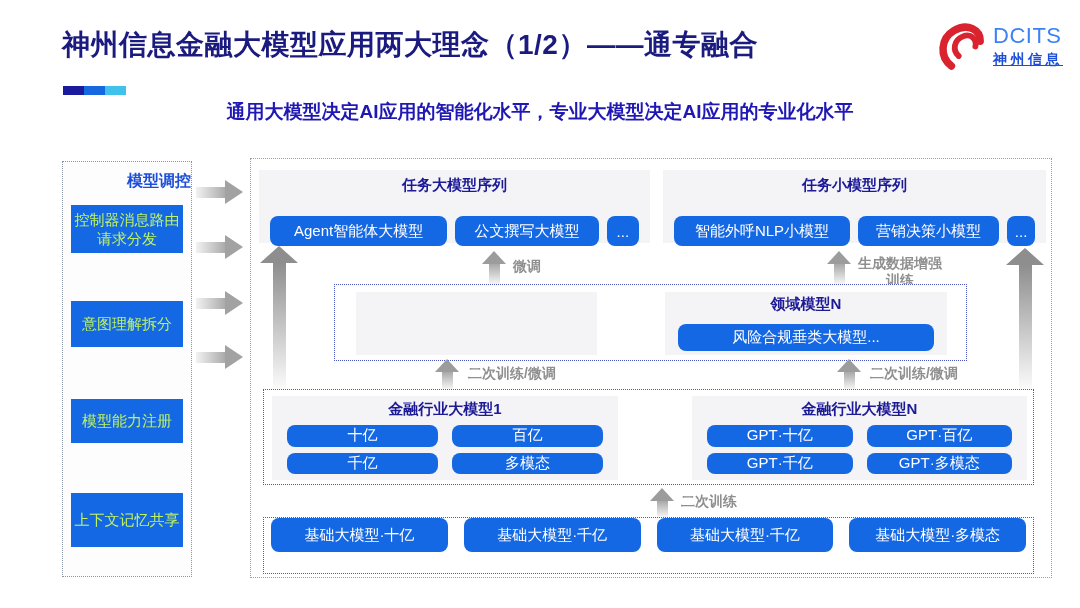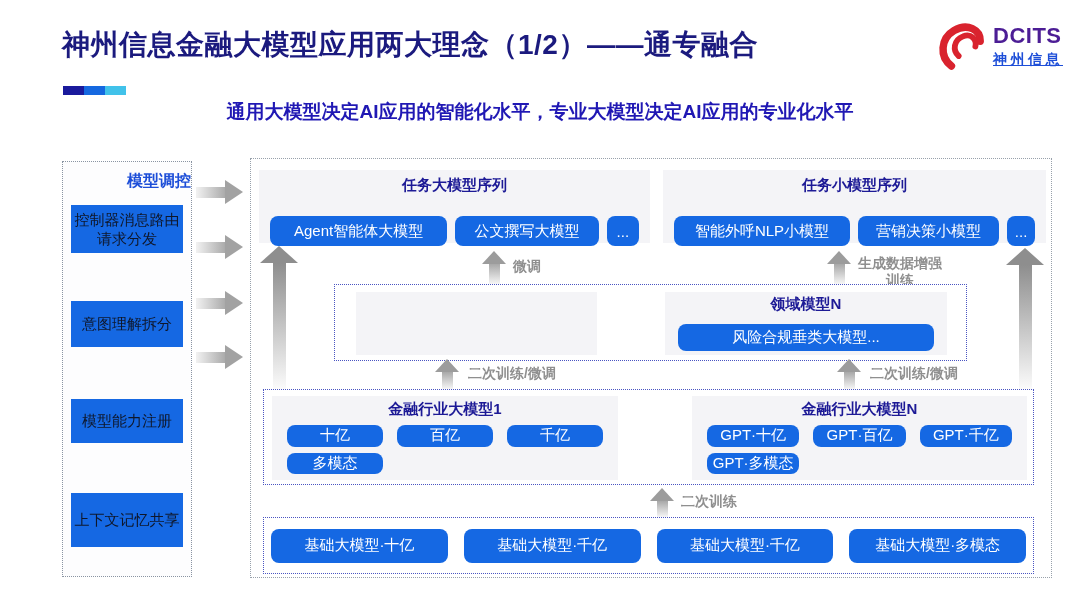--- a/index.html
+++ b/index.html
@@ -11,28 +11,28 @@
   .title { position:absolute; left:62px; top:26px; font-size:28px; font-weight:bold;
            color:#1b1a7e; letter-spacing:0.5px; white-space:nowrap; }
   .accent-bar { position:absolute; left:63px; top:86px; display:flex; }
   .accent-bar span { width:21px; height:9px; display:block; }
   .accent-1 { background:#1a1a9c; } .accent-2 { background:#1568e0; } .accent-3 { background:#41c2ea; }
   .subtitle { position:absolute; left:40px; right:40px; top:99px; text-align:center;
               font-size:19px; font-weight:bold; color:#2018b4; }
   .logo { position:absolute; left:936px; top:18px; height:58px; display:flex; align-items:center; gap:7px; }
   .logo-swirl { width:50px; height:48px; transform:rotate(-12deg); }
   .logo-text { display:flex; flex-direction:column; }
-  .logo-brand { font-size:22px; font-weight:700; color:#4c1d95; line-height:1; letter-spacing:0.5px; }
+  .logo-brand { font-size:22px; font-weight:400; color:#3b82f6; line-height:1; letter-spacing:0.5px; }
   .logo-company { font-size:14px; font-weight:bold; color:#1d4ed8; letter-spacing:3.5px; margin-top:4px;text-decoration:underline; }
 
   
   .sidebar { position:absolute; left:62px; top:161px; width:130px; height:416px;
              border:1px dotted #8a94a2; background:#fdfdfe; }
   .sb-title { margin-top:9px; text-align:right; font-size:16px; font-weight:bold; color:#1d4ed8; }
-  .sb-btn { position:absolute; left:8px; right:8px; background:#1568e3; color:#0f172a; font-size:15px;
+  .sb-btn { position:absolute; left:8px; right:8px; background:#1568e3; color:#bef264; font-size:15px;
             display:flex; align-items:center; justify-content:center; text-align:center; line-height:1.3; }
   .sb-btn.b1 { top:43px;  height:48px; }
   .sb-btn.b2 { top:139px; height:46px; }
   .sb-btn.b3 { top:237px; height:44px; }
   .sb-btn.b4 { top:331px; height:54px; }
 
   
   .r-arrow { position:absolute; left:196px; width:47px; height:24px; display:flex; align-items:center; }
   .r-arrow .r-shaft { width:29px; height:11px; background:linear-gradient(to right,#f2f2f2,#ababab); }
   .r-arrow .r-head  { width:0; height:0; border-top:12px solid transparent;
@@ -90,25 +90,25 @@
   .pD2 { left:330px; top:7px; width:282px; height:63px; }
   .pD1 .p-title,.pD2 .p-title { padding-top:3px; }
   .d-chip { position:absolute; left:13px; right:13px; top:32px; height:27px; }
 
   
   .industry { left:12px; top:230px; width:771px; height:96px; border:1px dotted #4a55c2; background:#fff; }
   .pI1 { left:8px;   top:6px; width:346px; height:84px; }
   .pI2 { left:428px; top:6px; width:335px; height:84px; }
   .pI1 .p-title,.pI2 .p-title { padding-top:4px; }
   .i-grid { position:absolute; left:15px; right:15px; top:29px; bottom:6px;
-            display:grid; grid-template-columns:1fr 1fr 1fr; gap:6px 14px; }
+            display:grid; grid-template-columns:1fr 1fr; gap:6px 14px; }
 
   
   .base { left:12px; top:358px; width:771px; height:57px; border:1px dotted #4a55c2; background:#fff;
-          display:flex; align-items:center; gap:16px; padding:0 7px; }
+          display:flex; align-items:flex-start; gap:16px; padding:0 7px; }
   .base .chip { flex:1; height:34px; }
 </style>
 </head>
 <body>
 
 <div class="slide">
 
   <h1 class="title">神州信息金融大模型应用两大理念（1/2）——通专融合</h1>
   <div class="accent-bar">
     <span class="accent-1"></span>

